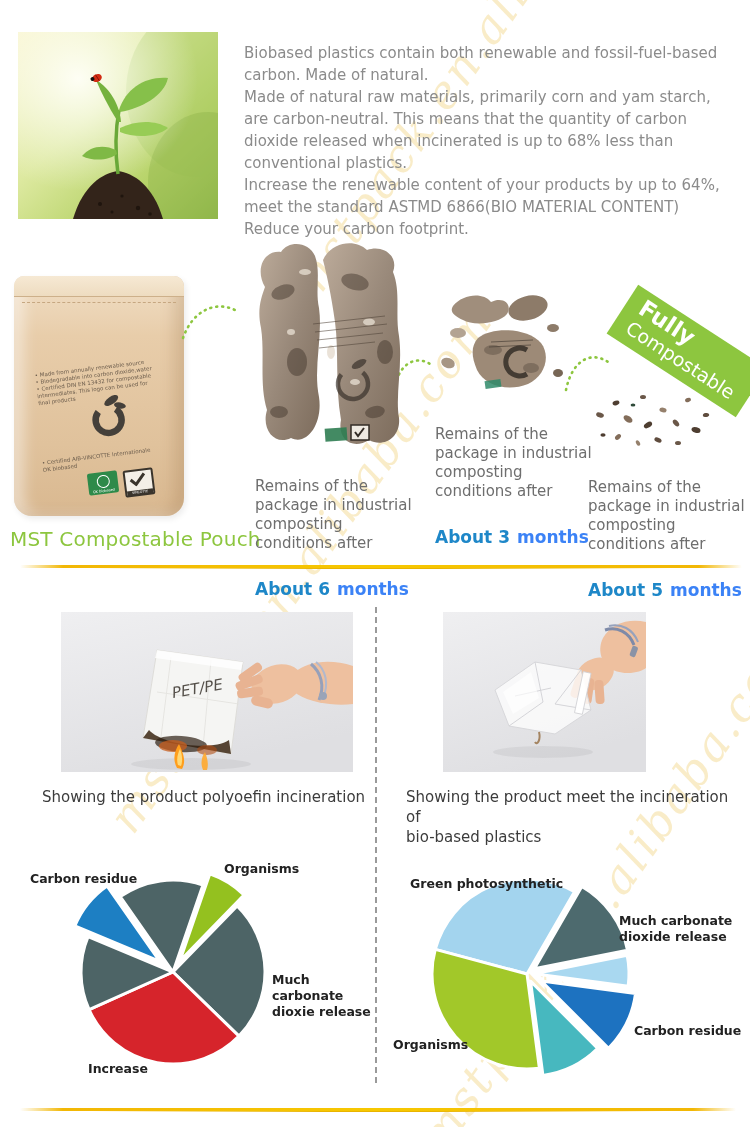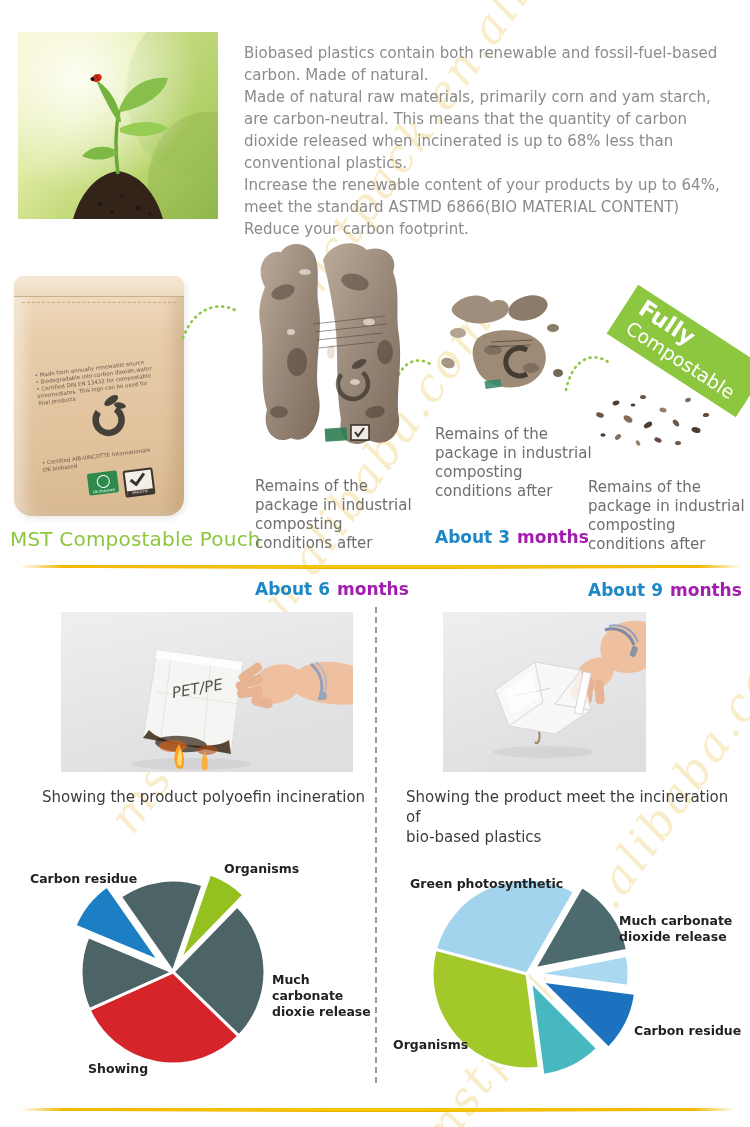--- a/index.html
+++ b/index.html
@@ -34,21 +34,21 @@
   #badge-v-label{position:absolute;left:0;bottom:-1px;width:100%;background:#3a342c;color:#fff;font-size:3.2px;text-align:center;line-height:5px;}
 
   #product-name{left:10px;top:527px;color:#8dc63f;font-size:20px;letter-spacing:.2px;}
 
   .stage-caption{color:#6e6e6e;font-size:15px;line-height:19px;white-space:pre-line;}
   #cap1{left:255px;top:458px;}
   #cap2{left:435px;top:406px;}
   #cap3{left:588px;top:459px;}
   .about{margin-top:8px;font-size:17px;font-weight:bold;white-space:nowrap;}
   .about-num{color:#1e87c8;}
-  .about-mo{color:#a21caf;margin-left:7px;margin-top:36px;}
+  .about-mo{color:#3b82f6;margin-left:7px;margin-top:36px;}
 
   #banner{left:610px;top:322px;width:154px;height:58px;background:#8dc63f;transform:rotate(33deg);
           color:#fff;padding:4px 0 0 14px;box-sizing:border-box;}
   #banner-l1{font-size:23px;font-weight:bold;line-height:25px;}
   #banner-l2{font-size:19px;line-height:22px;}
 
   .arc{position:absolute;}
 
   
   .yline{position:absolute;height:3px;border-radius:2px;
@@ -277,21 +277,21 @@
     <div class="about">
       <span class="about-num">About 3</span><span class="about-mo">months</span>
     </div>
   </div>
   <div class="abs stage-caption" id="cap3">
     <div>Remains of the
 package in industrial
 composting
 conditions after</div>
     <div class="about">
-      <span class="about-num">About 9</span><span class="about-mo">months</span>
+      <span class="about-num">About 5</span><span class="about-mo">months</span>
     </div>
   </div>
 
   <div class="abs" id="banner">
     <div id="banner-l1">Fully</div>
     <div id="banner-l2">Compostable</div>
   </div>
 
   <div class="yline" id="yline1"></div>
 
@@ -371,21 +371,21 @@
         <path d="M 169.81181677761103 107.92754985614039 L 199.76408698766943 20.939840901003237 A 92 92 0 0 1 233.95100624023098 41.971773952295976 Z" fill="#94c11f" stroke="#ffffff" stroke-width="3" stroke-linejoin="round"></path>
         <path d="M 163 119 L 227.13918946261992 53.04422409615559 A 92 92 0 0 1 228.95577590384443 183.13918946261992 Z" fill="#4d6466" stroke="#ffffff" stroke-width="3" stroke-linejoin="round"></path>
         <path d="M 163 119 L 228.95577590384443 183.13918946261992 A 92 92 0 0 1 79.08494931215091 156.71291911342473 Z" fill="#d6242b" stroke="#ffffff" stroke-width="3" stroke-linejoin="round"></path>
         <path d="M 163 119 L 79.08494931215091 156.71291911342473 A 92 92 0 0 1 78.06466002560573 83.64483031529812 Z" fill="#4d6466" stroke="#ffffff" stroke-width="3" stroke-linejoin="round"></path>
         <path d="M 149.75125459616493 108.34773520680417 L 64.81591462177066 72.9925655221023 A 92 92 0 0 1 96.98222245186865 32.98574713221694 Z" fill="#1d7fc3" stroke="#ffffff" stroke-width="3" stroke-linejoin="round"></path>
       </svg>
     <div class="plabel" id="pl-cr1">Carbon residue</div>
     <div class="plabel" id="pl-org1">Organisms</div>
     <div class="plabel" id="pl-much1" style="white-space:pre-line">Much carbonate
 dioxie release</div>
-    <div class="plabel" id="pl-tox1">Showing</div>
+    <div class="plabel" id="pl-tox1">Increase</div>
   </div>
 
   <div class="chart" id="chart-right">
     <svg class="pie-svg" width="365" height="240">
         <path d="M 142 121 L 50.237046502538504 96.41219071526052 A 95 95 0 0 1 189.5 38.727586640478336 Z" fill="#a3d4ee" stroke="#ffffff" stroke-width="3" stroke-linejoin="round"></path>
         <path d="M 149.31562016132455 115.75770072818977 L 196.81562016132455 33.48528736866811 A 95 95 0 0 1 242.49022179963146 97.22412013665758 Z" fill="#4d6a6e" stroke="#ffffff" stroke-width="3" stroke-linejoin="round"></path>
         <path d="M 148.99625211233456 120.77096642024756 L 242.17085375064147 102.23738582871536 A 95 95 0 0 1 243.18351394284656 133.17095468115247 Z" fill="#a9d8f0" stroke="#ffffff" stroke-width="3" stroke-linejoin="round"></path>
         <path d="M 156.349963864523 128.07661904350402 L 250.53722569503498 140.47660730440893 A 95 95 0 0 1 223.52510807724502 195.251763256226 Z" fill="#1d72c0" stroke="#ffffff" stroke-width="3" stroke-linejoin="round"></path>
         <path d="M 145.538309521752 128.17498193226152 L 212.71345373447403 195.3501261449835 A 95 95 0 0 1 157.93829778265692 222.36224376277352 Z" fill="#47b8bf" stroke="#ffffff" stroke-width="3" stroke-linejoin="round"></path>
         <path d="M 142 121 L 154.3999882609049 215.187261830512 A 95 95 0 0 1 50.237046502538504 96.41219071526058 Z" fill="#a2c829" stroke="#ffffff" stroke-width="3" stroke-linejoin="round"></path>

